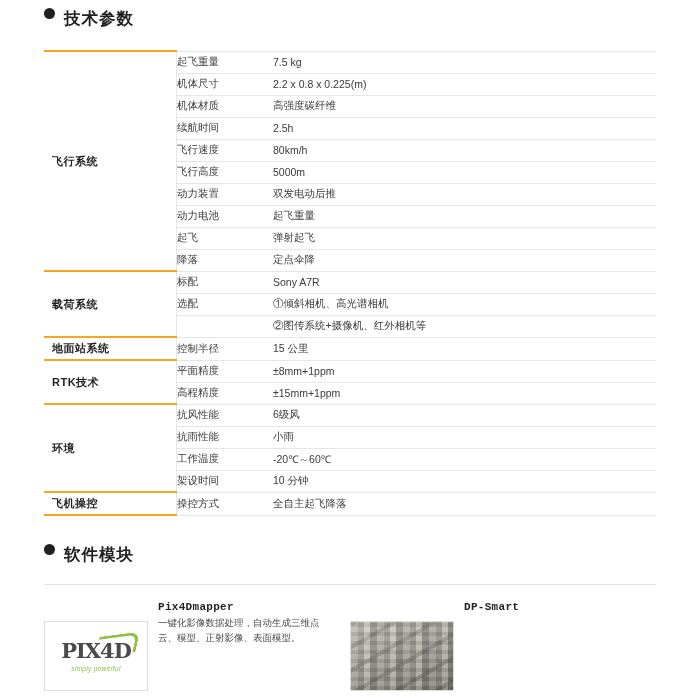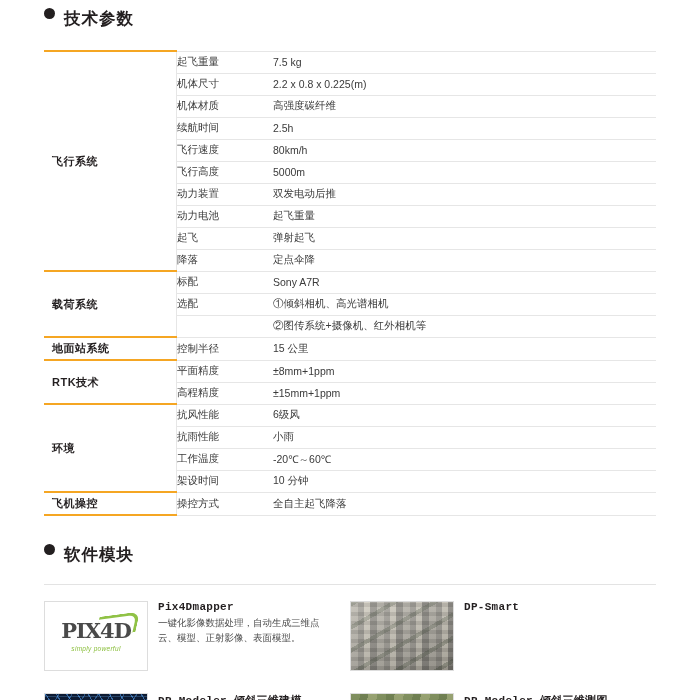--- a/index.html
+++ b/index.html
@@ -105,20 +105,21 @@
   }
   .sw-thumb {
     width: 104px;
     height: 70px;
     flex: 0 0 auto;
     border: 1px solid #dddddd;
     box-sizing: border-box;
     overflow: hidden;
     position: relative;
     background: #f2f2f2;
+    margin-top: 20px;
   }
   .sw-text { flex: 1 1 auto; min-width: 0; font-family: Liberation Mono, monospace; }
   .sw-title {
     font-size: 11px;
     font-weight: bold;
     color: #231f20;
     margin-bottom: 4px;
     letter-spacing: .3px;
   }
   .sw-desc {

